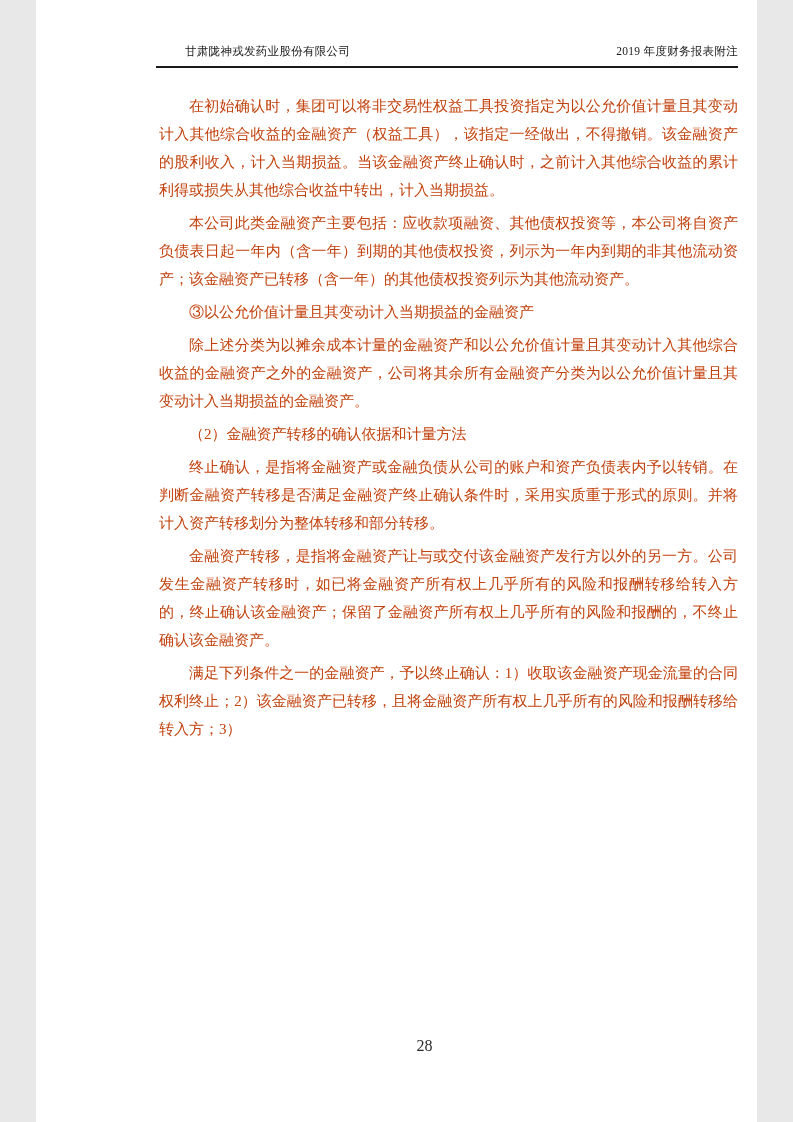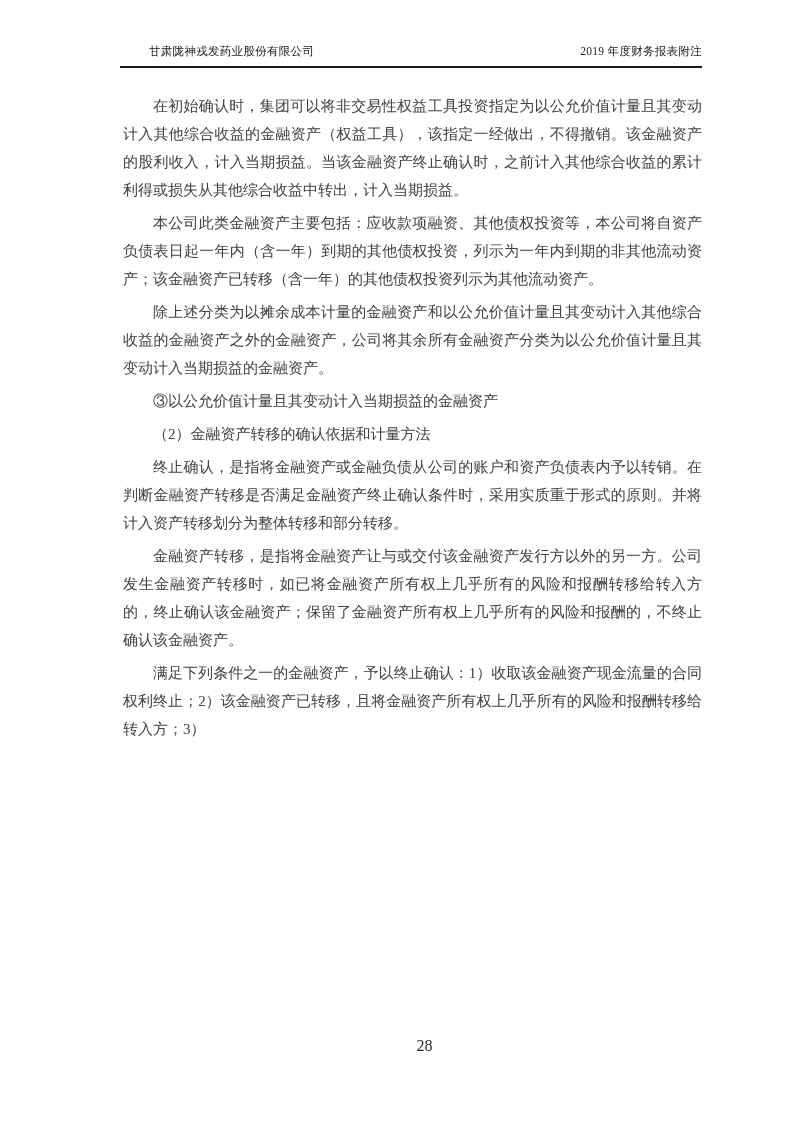--- a/index.html
+++ b/index.html
@@ -1,18 +1,18 @@
 <!DOCTYPE html>
 <html><head>
 <meta charset="utf-8">
 <style>
   html,body{margin:0;padding:0;background:#e8e8e8;}
   .page{
     position:relative;
-    width:793px;height:1122px;
+    width:721px;height:1122px;
     background:#ffffff;
     margin:0 auto;
     overflow:hidden;
     font-family:"Liberation Serif","DejaVu Serif",serif;
     color:#151515;
   }
   .header{
     position:absolute;
     left:120px;top:44px;
     width:582px;
@@ -26,21 +26,21 @@
     color:#1a1a1a;
   }
   .header .company{padding-left:29px;}
   .content{
     position:absolute;
     left:123px;top:92px;
     width:579px;
     font-size:15px;
     line-height:28px;
     text-align:justify;
-    color:#404040;
+    color:#c2410c;
   }
   .content p{
     margin:0 0 5px 0;
     text-indent:2em;
   }
   .page-number{
     position:absolute;
     left:0;top:1037px;
     width:100%;
     text-align:center;
@@ -88,22 +88,22 @@
 <div class="page">
 
   <div class="header">
     <span class="company">甘肃陇神戎发药业股份有限公司</span>
     <span class="doc-title">2019 年度财务报表附注</span>
   </div>
 
   <div class="content" id="content">
       <p>在初始确认时，集团可以将非交易性权益工具投资指定为以公允价值计量且其变动计入其他综合收益的金融资产（权益工具），该指定一经做出，不得撤销。该金融资产的股利收入，计入当期损益。当该金融资产终止确认时，之前计入其他综合收益的累计利得或损失从其他综合收益中转出，计入当期损益。</p>
       <p>本公司此类金融资产主要包括：应收款项融资、其他债权投资等，本公司将自资产负债表日起一年内（含一年）到期的其他债权投资，列示为一年内到期的非其他流动资产；该金融资产已转移（含一年）的其他债权投资列示为其他流动资产。</p>
+      <p>③以公允价值计量且其变动计入当期损益的金融资产</p>
       <p>除上述分类为以摊余成本计量的金融资产和以公允价值计量且其变动计入其他综合收益的金融资产之外的金融资产，公司将其余所有金融资产分类为以公允价值计量且其变动计入当期损益的金融资产。</p>
-      <p>③以公允价值计量且其变动计入当期损益的金融资产</p>
       <p>（2）金融资产转移的确认依据和计量方法</p>
       <p>终止确认，是指将金融资产或金融负债从公司的账户和资产负债表内予以转销。在判断金融资产转移是否满足金融资产终止确认条件时，采用实质重于形式的原则。并将计入资产转移划分为整体转移和部分转移。</p>
       <p>金融资产转移，是指将金融资产让与或交付该金融资产发行方以外的另一方。公司发生金融资产转移时，如已将金融资产所有权上几乎所有的风险和报酬转移给转入方的，终止确认该金融资产；保留了金融资产所有权上几乎所有的风险和报酬的，不终止确认该金融资产。</p>
       <p>满足下列条件之一的金融资产，予以终止确认：1）收取该金融资产现金流量的合同权利终止；2）该金融资产已转移，且将金融资产所有权上几乎所有的风险和报酬转移给转入方；3）</p>
     </div>
 
   <div class="page-number">28</div>
 
 
 </div>

